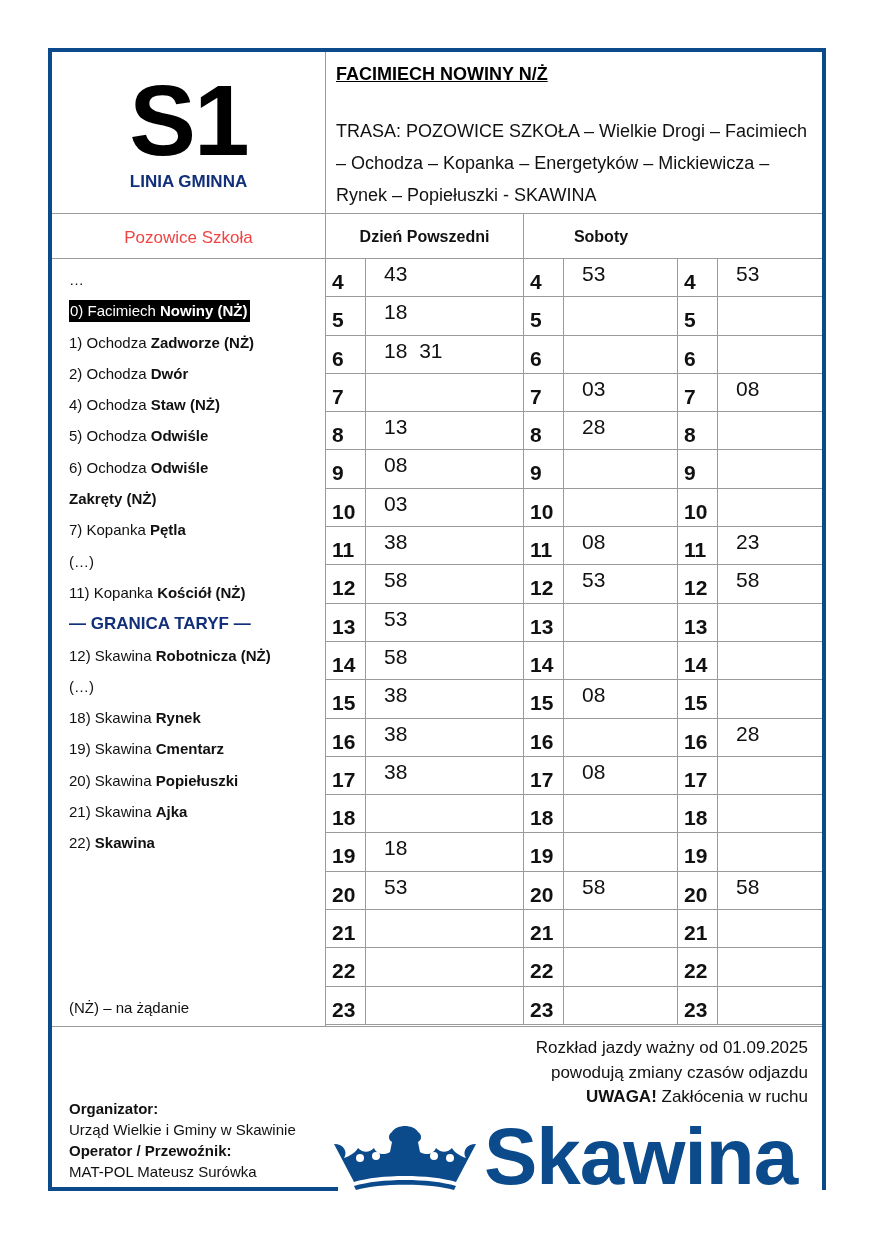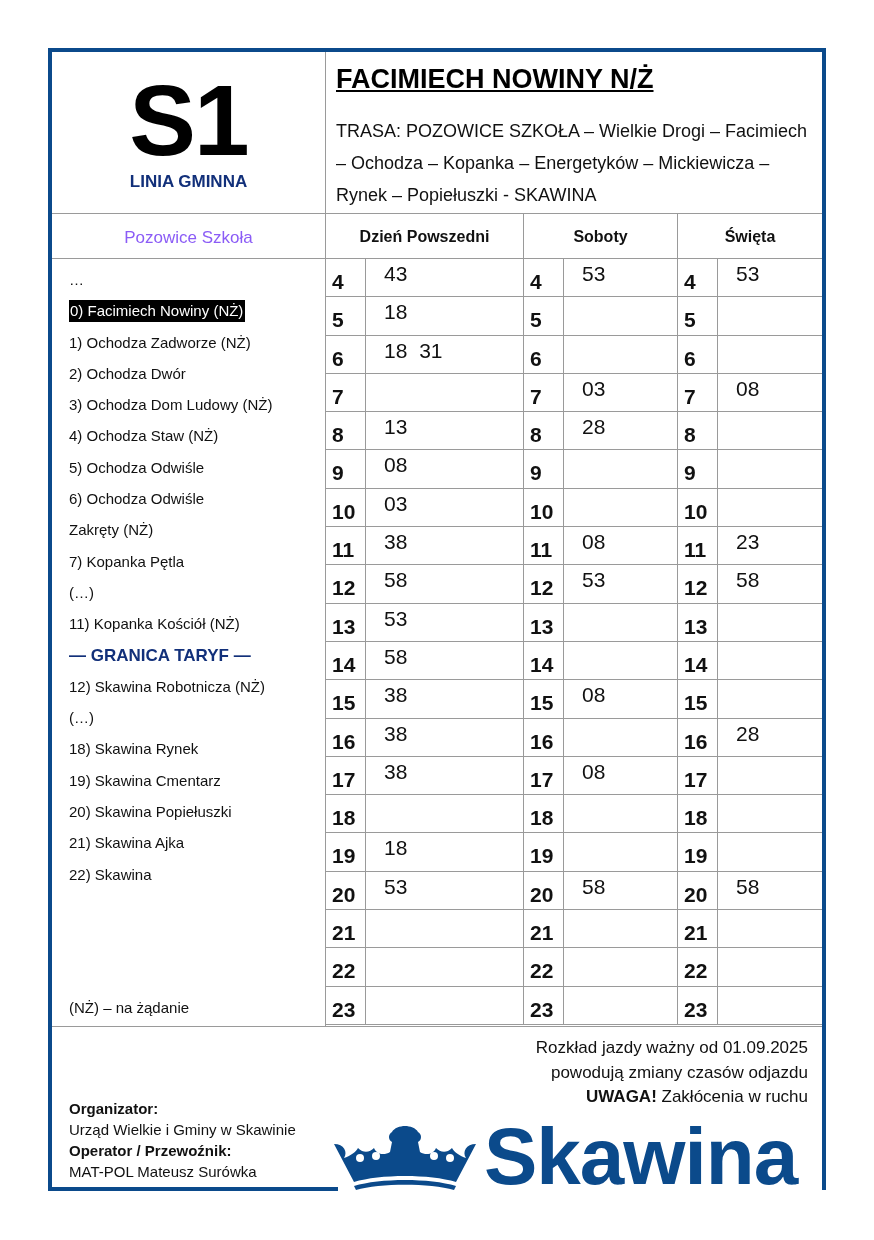--- a/index.html
+++ b/index.html
@@ -3,27 +3,27 @@
 <meta charset="utf-8">
 <style>
   html, body { margin:0; padding:0; background:#ffffff; }
   body { width:874px; height:1240px; position:relative; font-family:"Liberation Sans", sans-serif; color:#111; }
   .frame { position:absolute; left:48px; top:48px; width:778px; height:1142px; box-sizing:border-box; border:4px solid #0b4a8b; border-bottom:none; }
   .frame-bottom { position:absolute; left:48px; top:1187px; width:290px; height:4px; background:#0b4a8b; }
   .hdr-left { position:absolute; left:52px; top:52px; width:274px; height:162px; border-right:1px solid #9a9a9a; border-bottom:1px solid #9a9a9a; box-sizing:border-box; }
   .line-no { position:absolute; left:0; right:0; top:18px; text-align:center; font-weight:bold; font-size:100px; line-height:100px; letter-spacing:-2px; color:#000; }
   .line-type { position:absolute; left:0; right:0; top:120px; text-align:center; font-weight:bold; font-size:17px; color:#12307a; }
   .hdr-right { position:absolute; left:326px; top:52px; width:496px; height:162px; border-bottom:1px solid #9a9a9a; box-sizing:border-box; }
-  .dest { position:absolute; left:10px; top:12px; font-size:27px; font-weight:bold; text-decoration:underline; color:#000; }
+  .dest { position:absolute; left:10px; top:12px; font-size:18px; font-weight:bold; text-decoration:underline; color:#000; }
   .route { position:absolute; left:10px; top:63px; width:480px; font-size:18px; line-height:32px; color:#111; }
   .stops-col { position:absolute; left:52px; top:214px; width:274px; height:812px; border-right:1px solid #9a9a9a; box-sizing:border-box; }
-  .stops-head { height:44px; border-bottom:1px solid #9a9a9a; text-align:center; line-height:48px; font-size:17px; color:#8b5cf6; }
+  .stops-head { height:44px; border-bottom:1px solid #9a9a9a; text-align:center; line-height:48px; font-size:17px; color:#ef4444; }
   .stops-list { position:absolute; left:17px; top:50px; font-size:15px; }
   .stop { height:31.3px; line-height:31.3px; white-space:nowrap; color:#111; }
-  .stop b { font-weight:normal; }
+  .stop b { font-weight:bold; }
   .stop.current span.hl { background:#000; color:#fff; padding:2px 2px 3px 1px; }
   .stop.tariff { color:#12307a; font-weight:bold; font-size:17px; }
   .legend-note { position:absolute; left:17px; bottom:10px; font-size:15px; color:#111; }
   .tt { position:absolute; left:326px; top:214px; width:496px; }
   .day-heads { display:flex; height:44px; border-bottom:1px solid #9a9a9a; }
   .day-head { text-align:center; font-weight:bold; font-size:16px; line-height:46px; box-sizing:border-box; border-right:1px solid #9a9a9a; }
   .day-head:last-child { border-right:none; }
   .rows { display:flex; }
   .day-col { box-sizing:border-box; border-right:1px solid #9a9a9a; }
   .day-col:last-child { border-right:none; }
@@ -54,21 +54,20 @@
   <div class="route">TRASA: POZOWICE SZKOŁA – Wielkie Drogi – Facimiech – Ochodza – Kopanka – Energetyków – Mickiewicza – Rynek – Popiełuszki - SKAWINA</div>
 </div>
 
 <div class="stops-col">
   <div class="stops-head">Pozowice Szkoła</div>
   <div class="stops-list" id="stops-list">
       <div class="stop"><span><span>…</span><b></b></span></div>
       <div class="stop current"><span class="hl"><span>0) Facimiech </span><b>Nowiny (NŻ)</b></span></div>
       <div class="stop"><span><span>1) Ochodza </span><b>Zadworze (NŻ)</b></span></div>
       <div class="stop"><span><span>2) Ochodza </span><b>Dwór</b></span></div>
-      <div class="stop"><span><span>3) Ochodza </span><b>Dom Ludowy (NŻ)</b></span></div>
       <div class="stop"><span><span>4) Ochodza </span><b>Staw (NŻ)</b></span></div>
       <div class="stop"><span><span>5) Ochodza </span><b>Odwiśle</b></span></div>
       <div class="stop"><span><span>6) Ochodza </span><b>Odwiśle</b></span></div>
       <div class="stop"><span><span> </span><b>Zakręty (NŻ)</b></span></div>
       <div class="stop"><span><span>7) Kopanka </span><b>Pętla</b></span></div>
       <div class="stop"><span><span>(…)</span><b></b></span></div>
       <div class="stop"><span><span>11) Kopanka </span><b>Kościół (NŻ)</b></span></div>
       <div class="stop tariff">— GRANICA TARYF —</div>
       <div class="stop"><span><span>12) Skawina </span><b>Robotnicza (NŻ)</b></span></div>
       <div class="stop"><span><span>(…)</span><b></b></span></div>
@@ -78,21 +77,20 @@
       <div class="stop"><span><span>21) Skawina </span><b>Ajka</b></span></div>
       <div class="stop"><span><span>22) </span><b>Skawina</b></span></div>
     </div>
   <div class="legend-note">(NŻ) – na żądanie</div>
 </div>
 
 <div class="tt">
   <div class="day-heads" id="day-heads">
       <div class="day-head c1">Dzień Powszedni</div>
       <div class="day-head c2">Soboty</div>
-      <div class="day-head c3">Święta</div>
     </div>
   <div class="rows" id="rows">
       <div class="day-col c1">
         <div class="hr">
           <div class="h">4</div>
           <div class="m">43</div>
         </div>
         <div class="hr">
           <div class="h">5</div>
           <div class="m">18</div>

